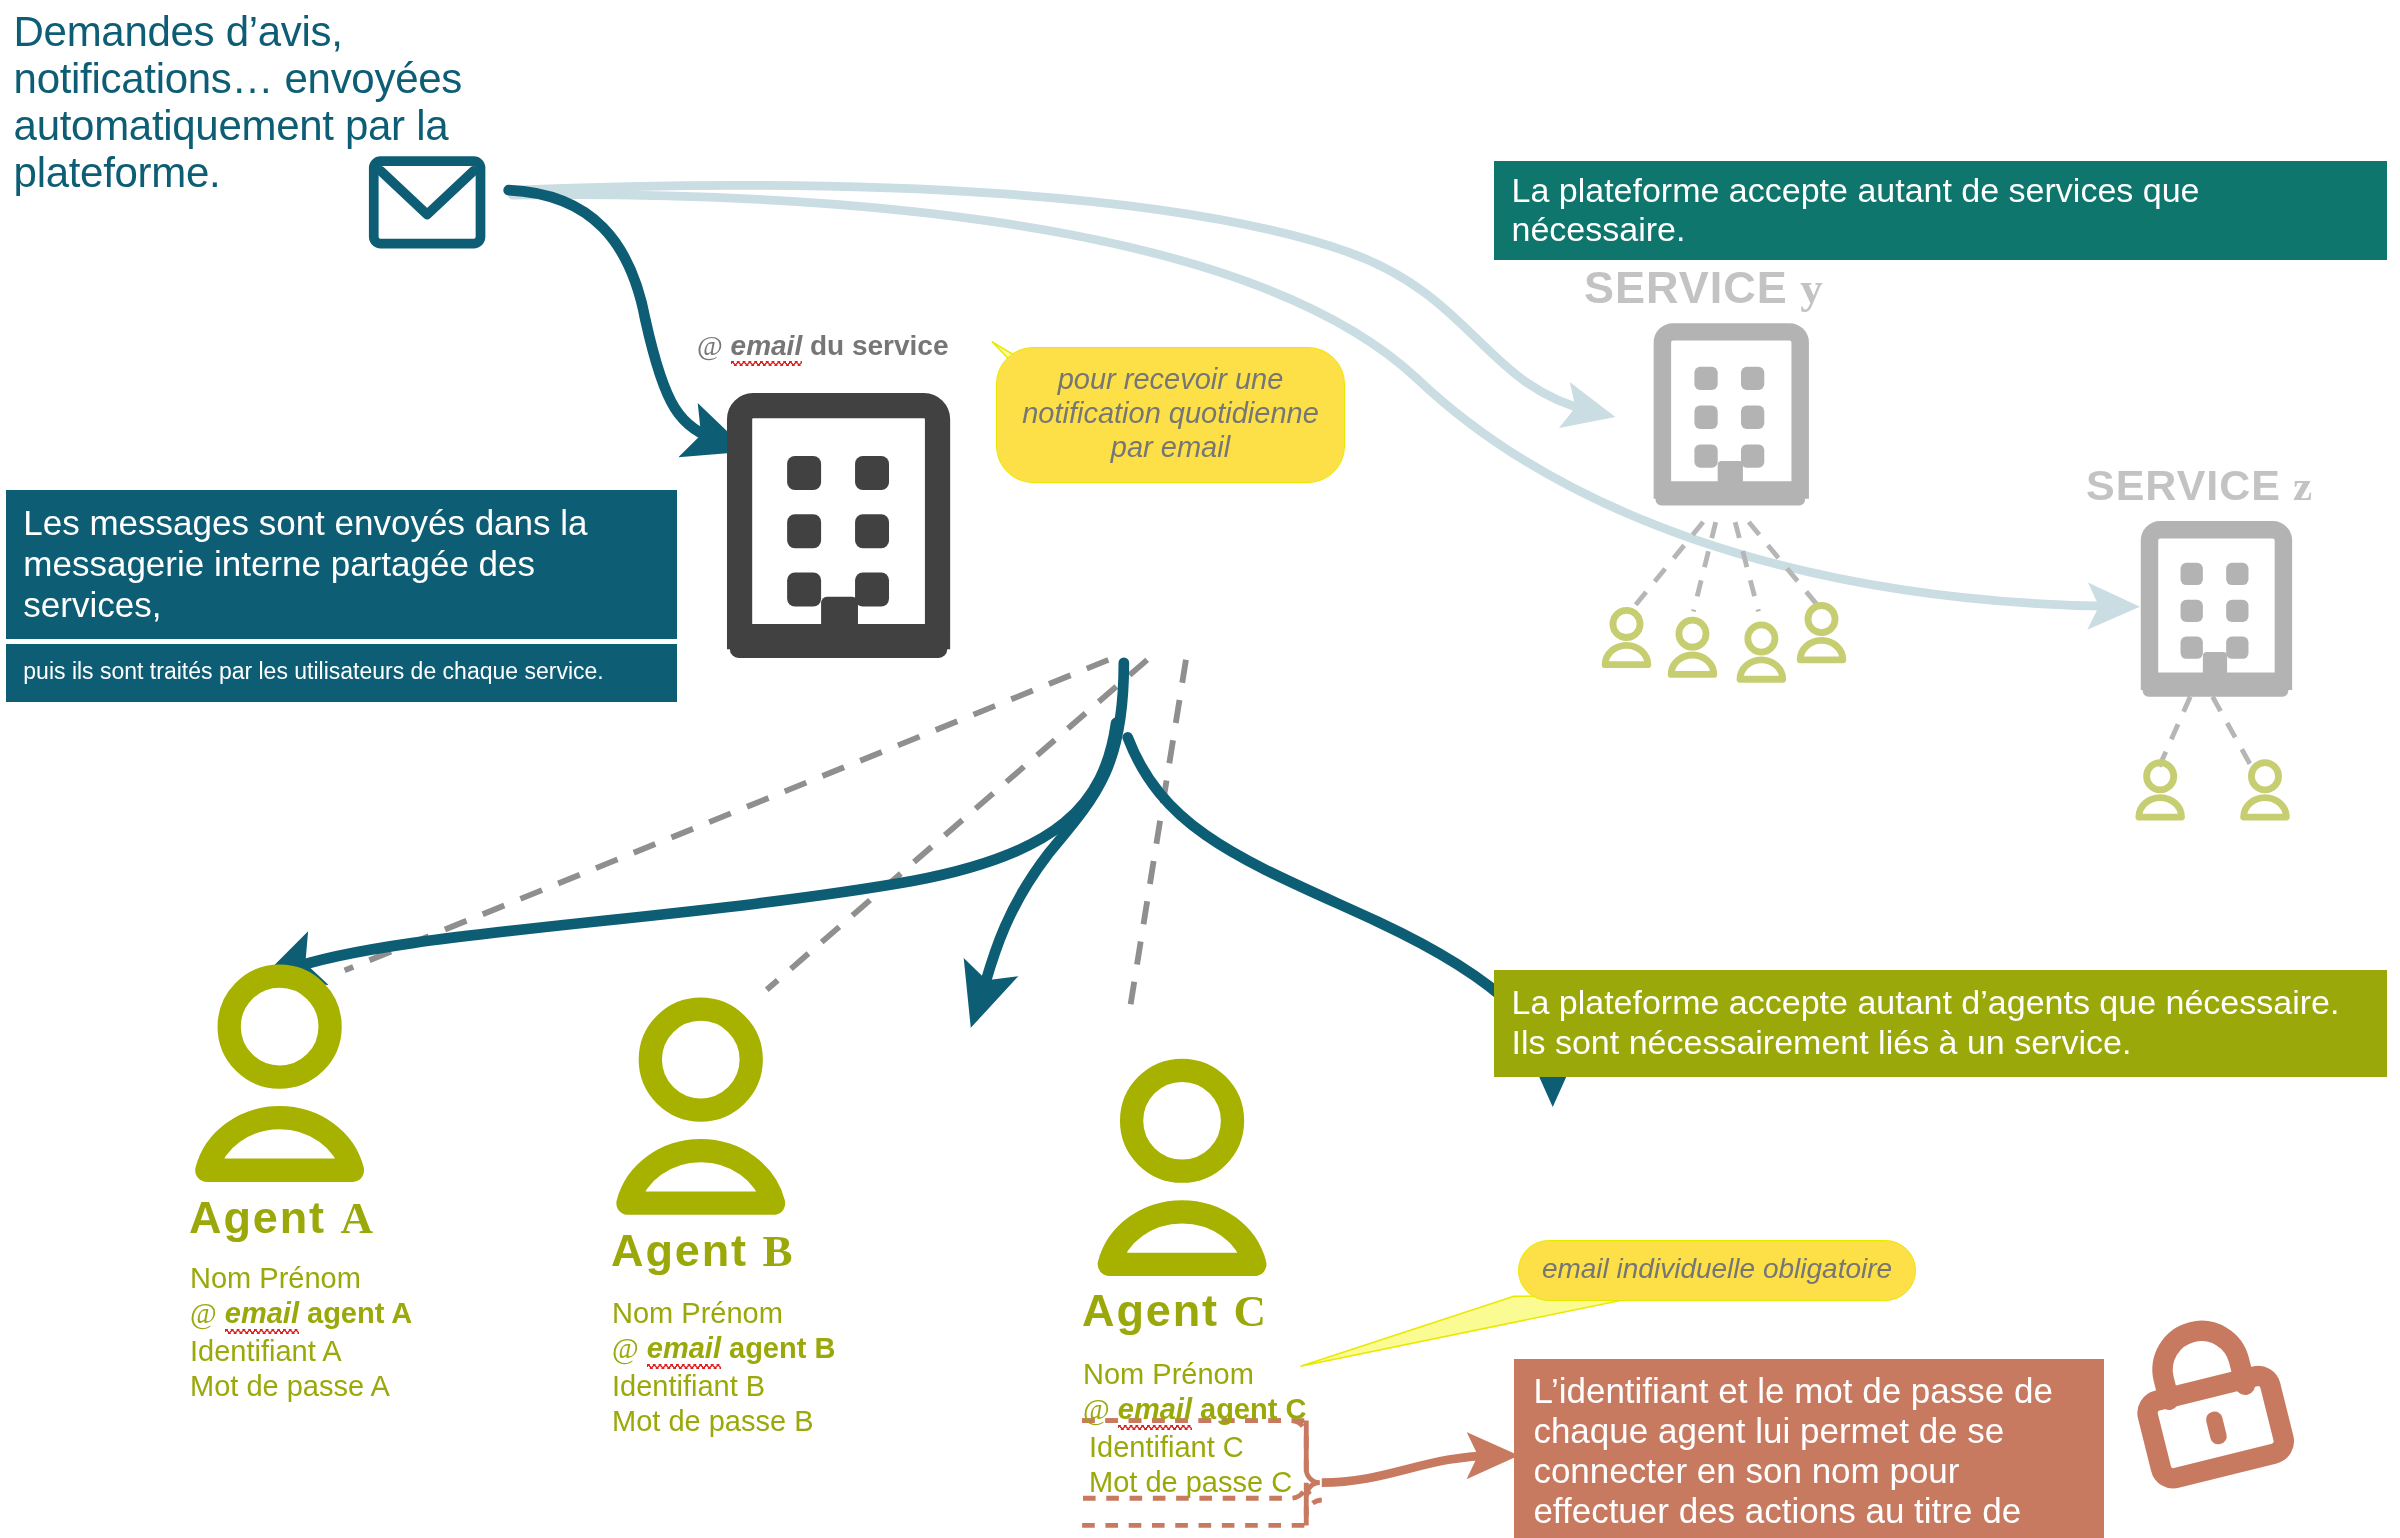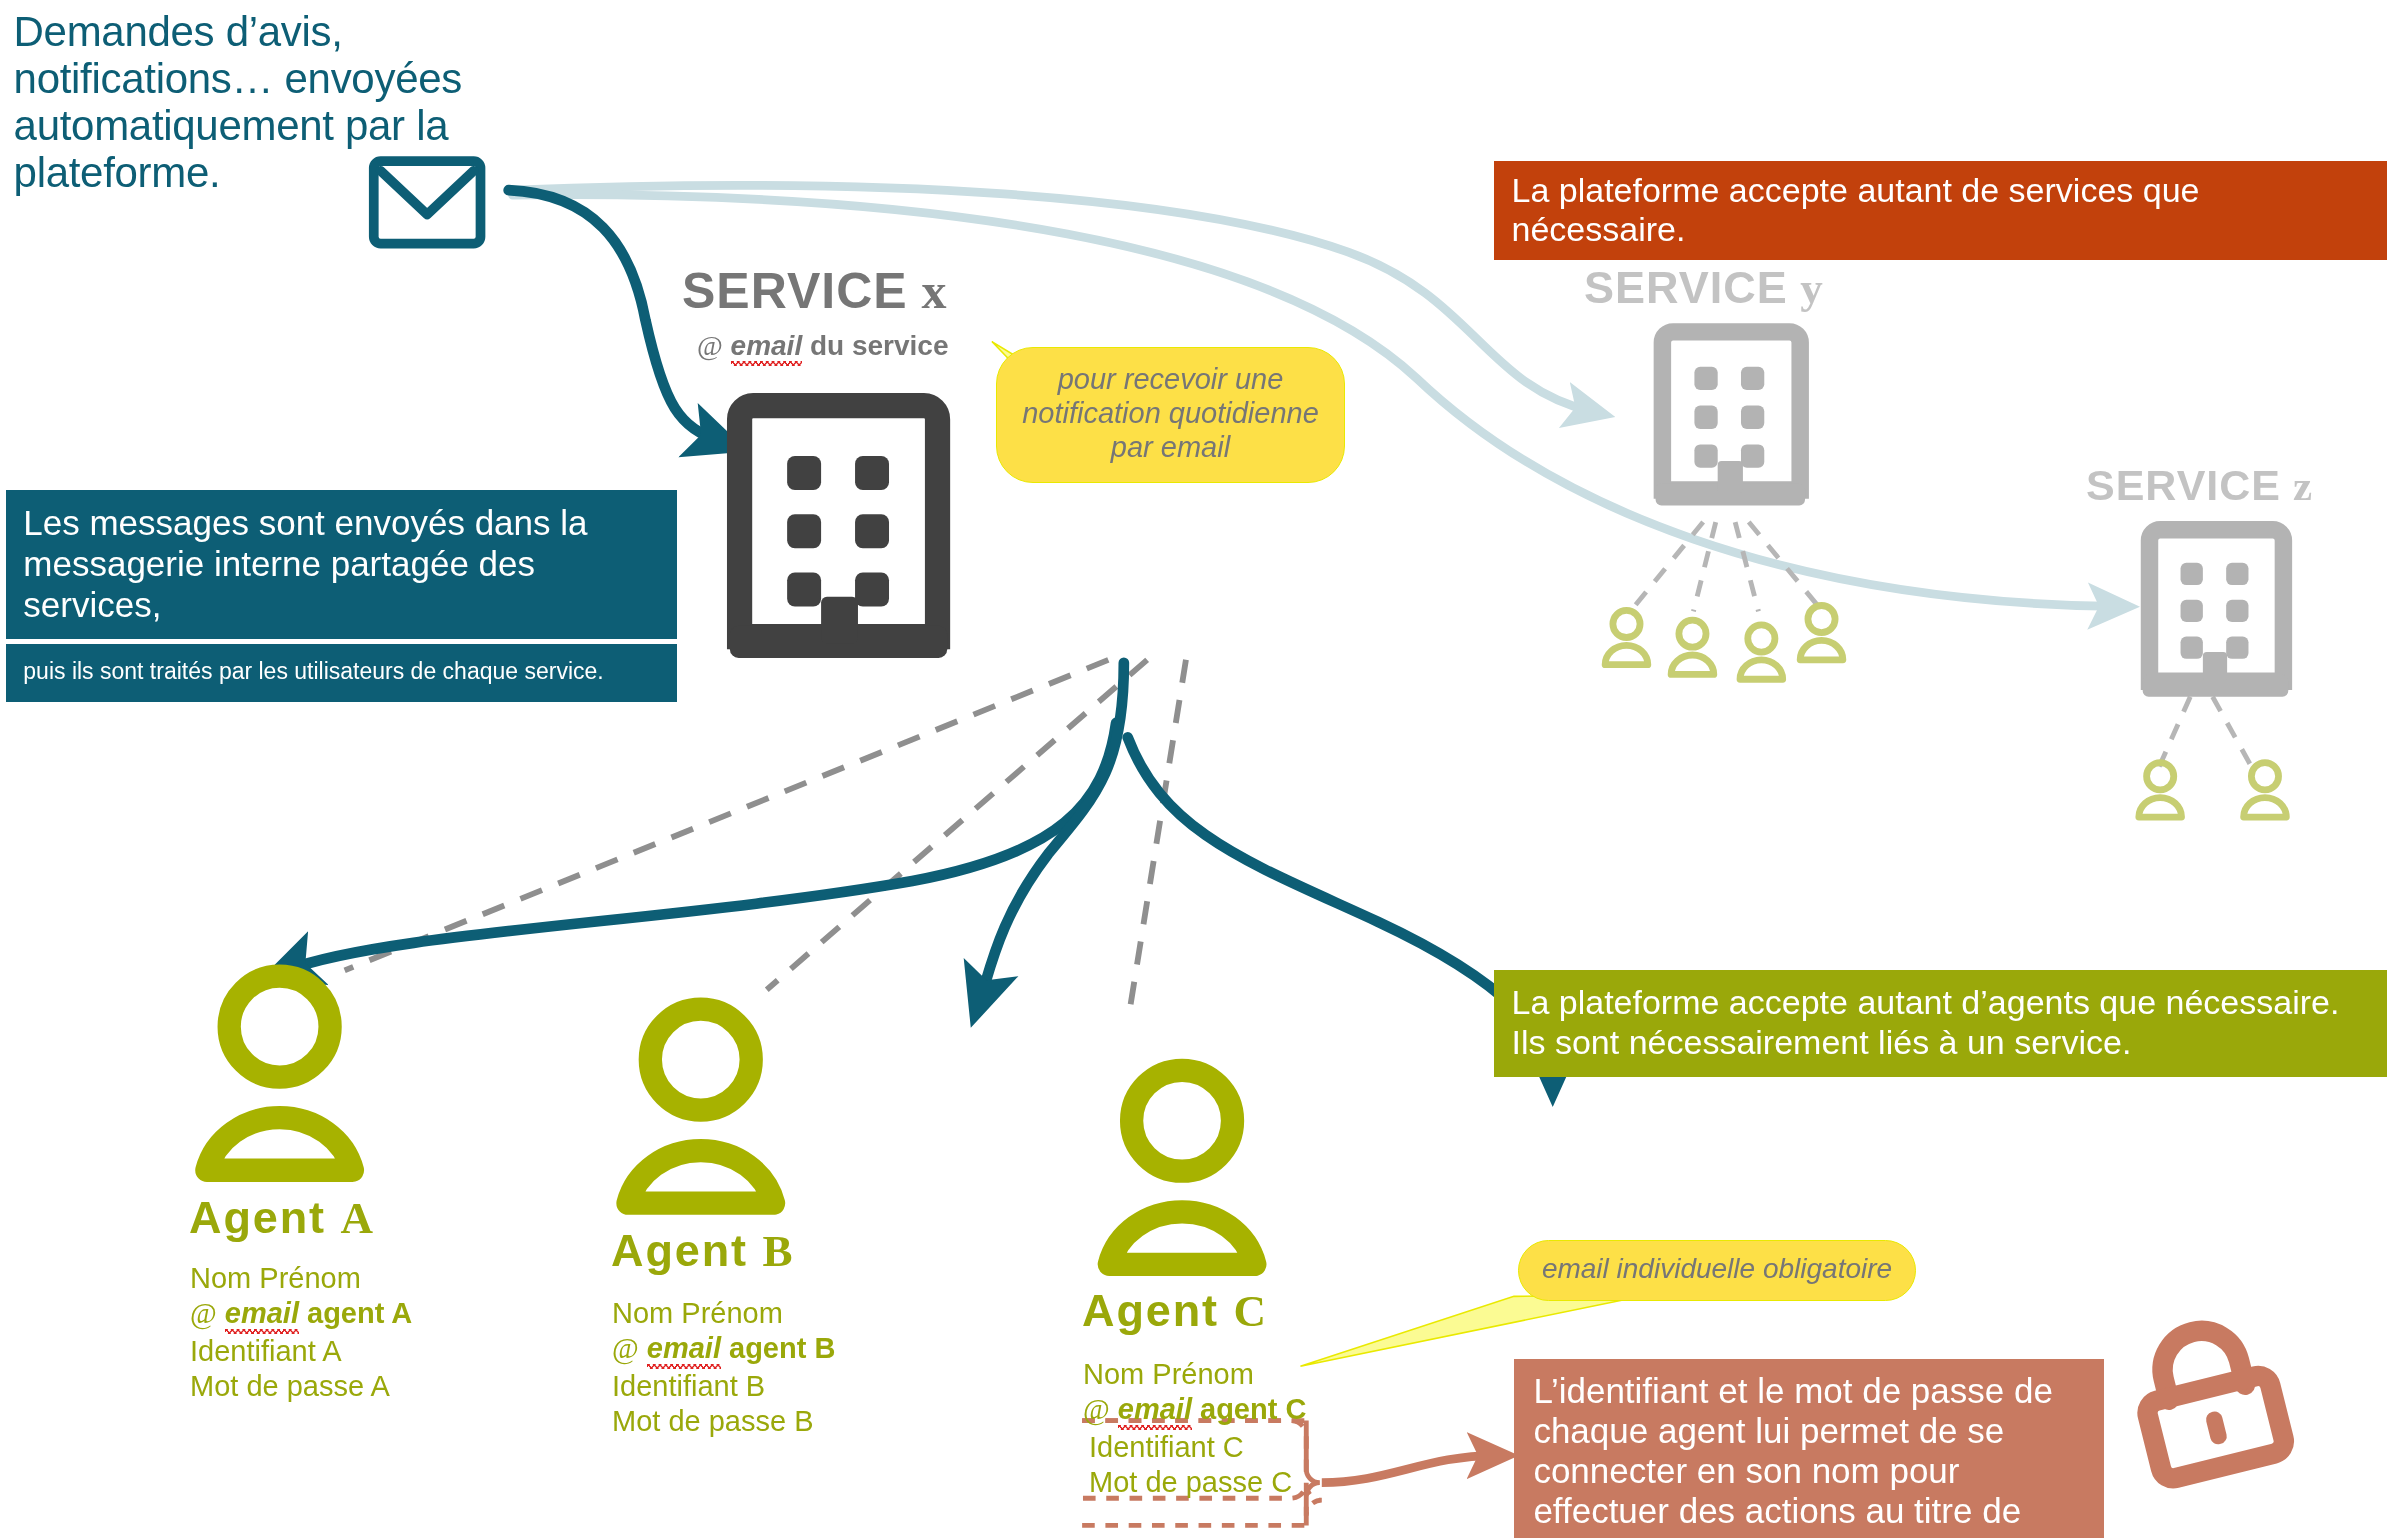--- a/index.html
+++ b/index.html
@@ -14,21 +14,21 @@
   #intro-text{left:13.6px;top:7.8px;width:505px;color:#0d5e75;
     font-size:42px;line-height:1.12;letter-spacing:-0.3px;}
 
   
   .banner{color:#ffffff;box-sizing:border-box;}
   #banner-messagerie{left:5.8px;top:490px;width:671px;padding:11.6px 17.5px 13.6px 17.5px;
      background:#0d5e75;font-size:35px;line-height:1.18;}
   #banner-traites{left:5.8px;top:644px;width:671px;padding:13.6px 17.5px 17.5px 17.5px;
      background:#0d5e75;font-size:23px;line-height:1.18;}
   #banner-services{left:1494px;top:161px;width:893px;padding:9.7px 17.5px 11.6px 17.5px;
-     background:#c2410c;font-size:34px;line-height:1.15;}
+     background:#0f766e;font-size:34px;line-height:1.15;}
   #banner-agents{left:1494px;top:970px;width:893px;padding:11.6px 17.5px 13.6px 17.5px;
      background:#9aa80a;font-size:34px;line-height:1.2;}
   #banner-identifiant{left:1514px;top:1359px;width:590px;padding:11.6px 19.4px 15.5px 19.4px;
      background:#c87a61;font-size:35px;line-height:1.15;}
 
   
   .service-title{white-space:nowrap;font-weight:bold;}
   .service-title .word{font-family:"Liberation Sans",sans-serif;letter-spacing:1px;}
   .service-title .letter{font-family:"Liberation Serif",serif;font-weight:bold;}
   #service-x-title{left:682px;top:262px;font-size:50px;color:#767676;}
@@ -228,24 +228,20 @@
   </svg>
 
   <div class="abs" id="intro-text">Demandes d’avis, notifications… envoyées automatiquement par la plateforme.</div>
 
   <div class="abs banner" id="banner-messagerie">Les messages sont envoyés dans la messagerie interne partagée des services,</div>
   <div class="abs banner" id="banner-traites">puis ils sont traités par les utilisateurs de chaque service.</div>
   <div class="abs banner" id="banner-services">La plateforme accepte autant de services que nécessaire.</div>
   <div class="abs banner" id="banner-agents">La plateforme accepte autant d’agents que nécessaire. Ils sont nécessairement liés à un service.</div>
   <div class="abs banner" id="banner-identifiant">L’identifiant et le mot de passe de chaque agent lui permet de se connecter en son nom pour effectuer des actions au titre de son service x.</div>
 
-  <div class="abs service-title" id="service-x-title">
-    <span class="word">SERVICE</span>
-    <span class="letter">x</span>
-  </div>
   <div class="abs" id="service-x-email">
     <span class="at">@</span>
     <span class="sp">email</span>
     <span>du service</span>
   </div>
 
   <div class="abs service-title" id="service-y-title">
     <span class="word">SERVICE</span>
     <span class="letter">y</span>
   </div>

